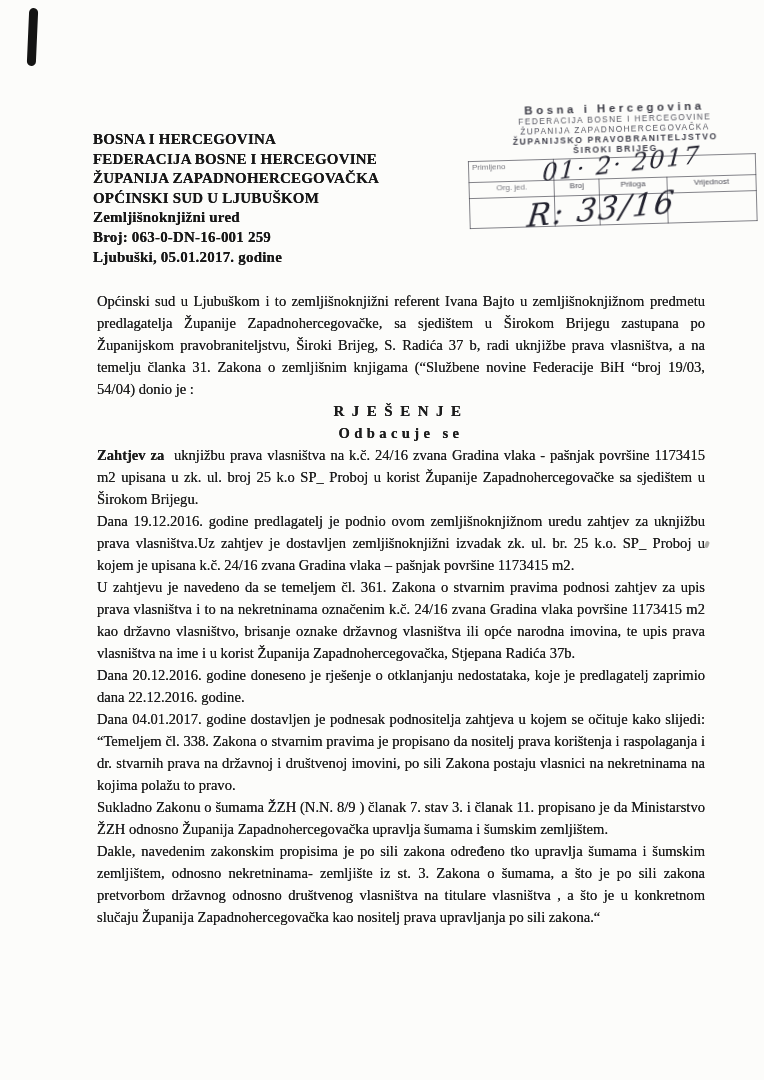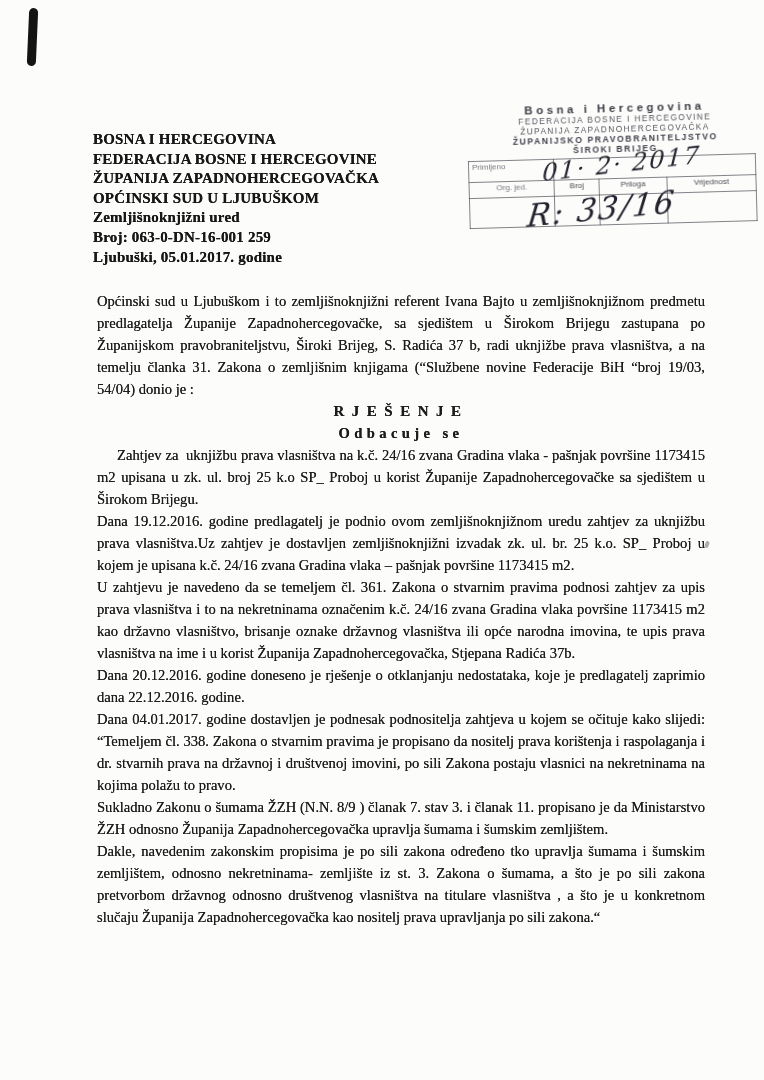--- a/index.html
+++ b/index.html
@@ -56,21 +56,21 @@
     text-shadow:0 0 .35px #333;
   }
   .doc-body p{margin:0;}
   .h-center{
     text-align:center;font-weight:bold;letter-spacing:.5em;
     font-size:15px;
   }
   .h-rjesenje{margin:17px 0 21px 0;}
   .h-obraz{margin:13px 0 24px 0;letter-spacing:.28em;}
   .odbacuje{font-weight:bold;letter-spacing:.3em;text-align:center;}
-  .b{font-weight:normal;margin-left:20px;}
+  .b{font-weight:bold;}
 </style>
 </head>
 <body>
 
 <div class="page">
 
   <div class="scan-mark"></div>
   <div class="scan-speck"></div>
 
   <div class="court-header">

